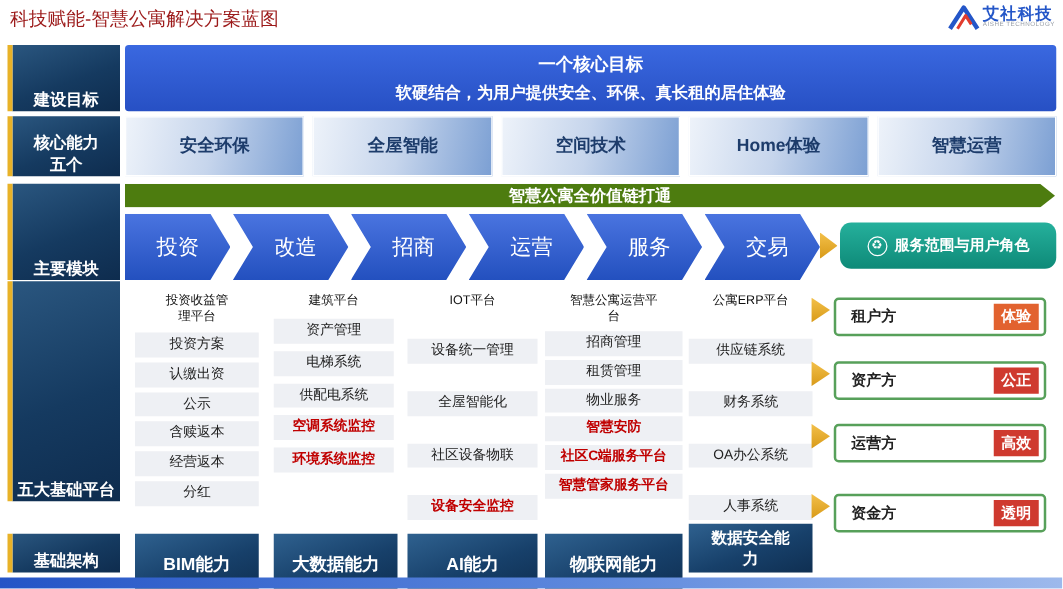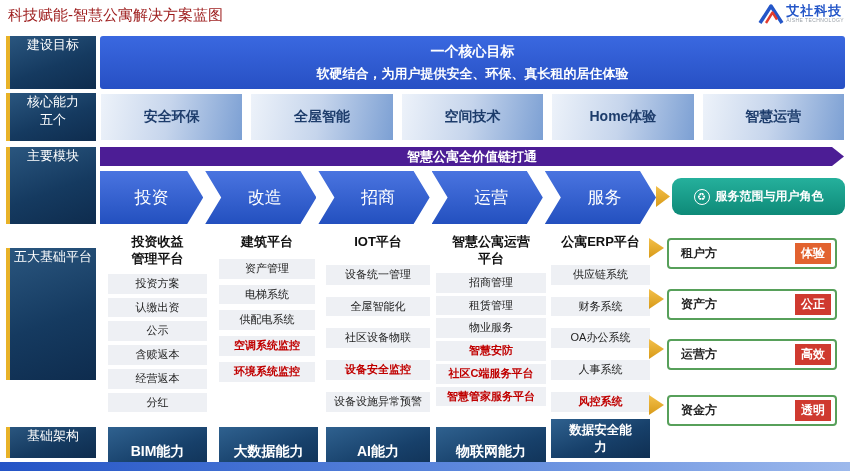--- a/index.html
+++ b/index.html
@@ -7,59 +7,59 @@
   .page{position:relative;width:850px;height:471px;background:#fff;overflow:hidden;
         font-family:"Liberation Sans","DejaVu Sans",sans-serif}
   .title{position:absolute;top:6px;left:8px;font-size:15px;font-weight:normal;color:#9c1a1a}
   .logo{position:absolute;top:3px;right:6px;display:flex;align-items:center;gap:0}
   .logo-text{display:flex;flex-direction:column;line-height:1.1}
   .logo-name{font-size:13px;font-weight:bold;color:#2456c8;letter-spacing:1px}
   .logo-sub{font-size:5px;color:#9aa0a8;letter-spacing:.4px}
 
   .rlabel{position:absolute;left:6px;width:90px;border-left:4px solid #e8b228;
           background:linear-gradient(160deg,#2a567f 0%,#153a60 55%,#0e2c4e 100%);
-          color:#fff;font-weight:normal;font-size:13px;display:flex;flex-direction:column;
-          align-items:center;justify-content:flex-start;text-align:center;line-height:1.4}
+          color:#fff;font-weight:bold;font-size:13px;display:flex;flex-direction:column;
+          align-items:center;justify-content:flex-end;text-align:center;line-height:1.4}
 
   .goal-box{position:absolute;left:100px;top:36px;width:745px;height:53px;border-radius:3px;
             background:linear-gradient(180deg,#3a68e0,#2750c4);color:#fff;display:flex;
             flex-direction:column;align-items:center;justify-content:center;gap:4px}
   .goal-title{font-size:14px;font-weight:bold}
   .goal-sub{font-size:13px;font-weight:bold}
 
   .caps{position:absolute;left:100px;top:93px;width:745px;height:48px;display:flex;gap:7px}
   .cap{flex:1;display:flex;align-items:center;justify-content:center;font-size:14px;font-weight:bold;
        color:#1d3c6b;background:linear-gradient(100deg,#eef3fa 0%,#c6d5ec 48%,#7b9fd3 100%);
        box-shadow:inset 0 0 0 1px #ffffff}
 
-  .banner{position:absolute;left:100px;top:147px;width:744px;height:19px;background:#4c1d95;
+  .banner{position:absolute;left:100px;top:147px;width:744px;height:19px;background:#4d7c0f;
           clip-path:polygon(0 0,calc(100% - 12px) 0,100% 50%,calc(100% - 12px) 100%,0 100%);
           color:#fff;font-size:13px;font-weight:bold;display:flex;align-items:center;justify-content:center}
 
   .chevrons{position:absolute;left:100px;top:171px;width:556px;height:53px;display:flex;gap:2px}
   .chev{flex:1;display:flex;align-items:center;justify-content:center;padding-left:8px;
         background:linear-gradient(180deg,#4a74e0,#2350bf);color:#fff;font-size:17px;font-weight:normal;
         clip-path:polygon(0 0,calc(100% - 16px) 0,100% 50%,calc(100% - 16px) 100%,0 100%,16px 50%)}
   .chev.first{clip-path:polygon(0 0,calc(100% - 16px) 0,100% 50%,calc(100% - 16px) 100%,0 100%);padding-left:0}
 
   .garrow{position:absolute;background:linear-gradient(180deg,#f3c04a,#d89a18);
           clip-path:polygon(0 0,100% 50%,0 100%)}
   .roles-title{position:absolute;left:672px;top:178px;width:173px;height:37px;border-radius:9px;
                background:linear-gradient(180deg,#25b09c,#0e8a78);color:#fff;font-size:12px;font-weight:bold;
                display:flex;align-items:center;justify-content:center;gap:6px}
   .roles-icon{width:16px;height:16px;border:1px solid #fff;border-radius:50%;display:flex;
               align-items:center;justify-content:center;font-size:10px;line-height:1}
 
   .pcol{position:absolute;top:234px;display:flex;flex-direction:column;gap:4px}
-  .pcol-title{font-size:13px;font-weight:bold;color:#111;text-align:center;line-height:1.3;margin-bottom:2px}
+  .pcol-title{font-size:10px;font-weight:normal;color:#111;text-align:center;line-height:1.3;margin-bottom:2px}
   .tw52{max-width:54px;margin:0 auto 2px auto}
   .tw78{max-width:78px;margin:0 auto 2px auto}
   .pitem{background:#eef0f4;color:#222;font-size:11px;text-align:center;padding:3px 2px;line-height:1.25}
   .pitem.red{color:#c00000;font-weight:bold}
-  .gap6{gap:6px}.gap10{gap:12px}.gap3{gap:3px}
+  .gap6{gap:6px}.gap10{gap:22px}.gap3{gap:3px}
 
   .role-row{position:absolute;left:649px;width:188px;height:31px;display:flex;align-items:flex-start;gap:3px}
   .garrow2{width:15px;height:20px;flex:none;background:linear-gradient(180deg,#f3c04a,#d89a18);
            clip-path:polygon(0 0,100% 50%,0 100%)}
   .role-box{flex:1;height:31px;background:#fff;border:2px solid #57a05a;border-radius:4px;
             display:flex;align-items:center;justify-content:space-between;padding:0 4px 0 12px}
   .role-name{font-size:12px;font-weight:bold;color:#222}
   .role-badge{min-width:36px;height:21px;display:flex;align-items:center;justify-content:center;
               font-size:12px;font-weight:bold;color:#fff;padding:0 0}
   .badge-orange{background:#e2622f}
@@ -94,21 +94,21 @@
   <div class="rlabel" style="top:36px;height:53px">
     <span>建设目标</span>
   </div>
   <div class="rlabel" style="top:93px;height:48px">
     <span>核心能力</span>
     <span>五个</span>
   </div>
   <div class="rlabel" style="top:147px;height:77px">
     <span>主要模块</span>
   </div>
-  <div class="rlabel" style="top:248px;height:132px">
+  <div class="rlabel" style="top:225px;height:176px">
     <span>五大基础平台</span>
   </div>
   <div class="rlabel" style="top:427px;height:31px">
     <span>基础架构</span>
   </div>
 
   <div class="goal-box">
     <div class="goal-title">一个核心目标</div>
     <div class="goal-sub">软硬结合，为用户提供安全、环保、真长租的居住体验</div>
   </div>
@@ -123,20 +123,21 @@
 
   <div class="banner">
     <span>智慧公寓全价值链打通</span>
   </div>
   <div class="chevrons">
     <div class="chev first">投资</div>
     <div class="chev">改造</div>
     <div class="chev">招商</div>
     <div class="chev">运营</div>
     <div class="chev">服务</div>
+    <div class="chev">交易</div>
   </div>
   <div class="garrow" style="left:656px;top:186px;width:14px;height:21px"></div>
   <div class="roles-title">
     <span class="roles-icon">♻</span>
     <span>服务范围与用户角色</span>
   </div>
 
   <div class="pcol" style="left:108px;width:99px">
     <div class="pcol-title tw52">投资收益管理平台</div>
     <div class="pitem">投资方案</div>

